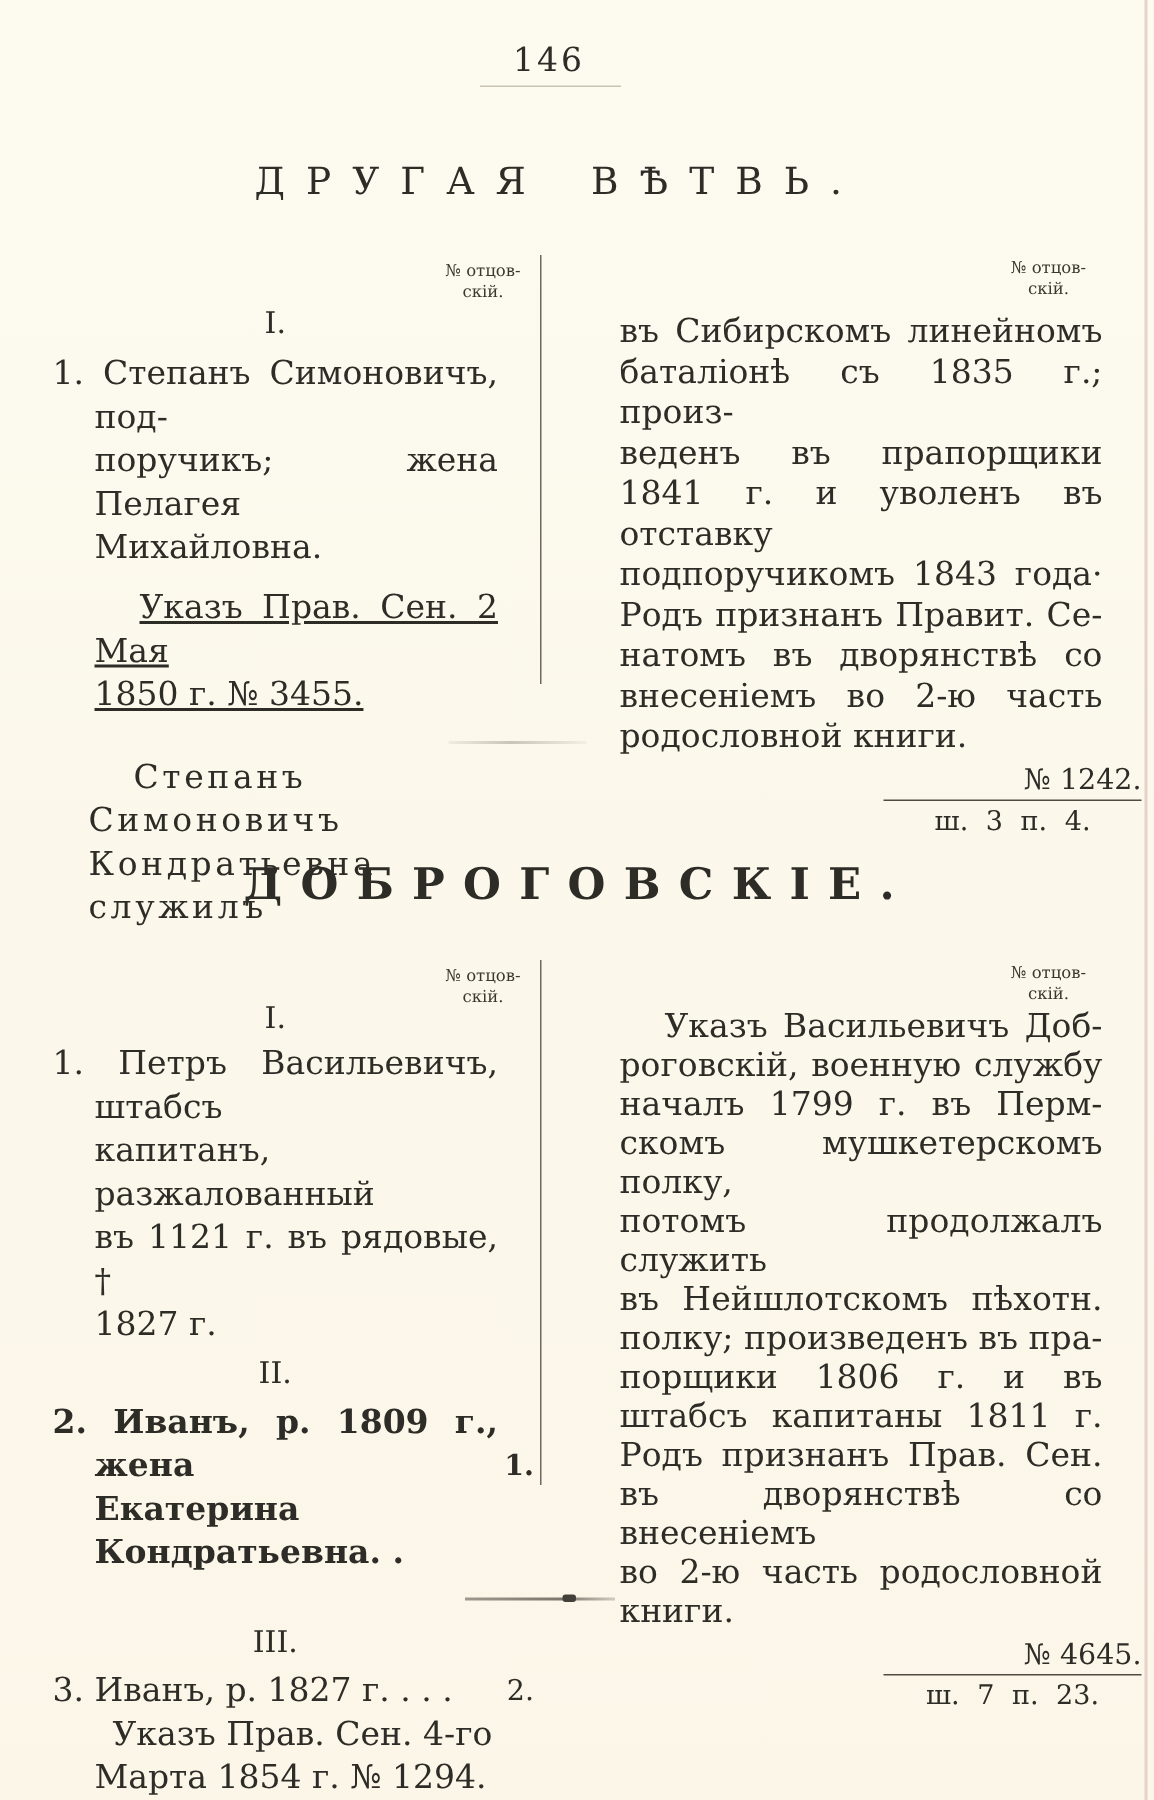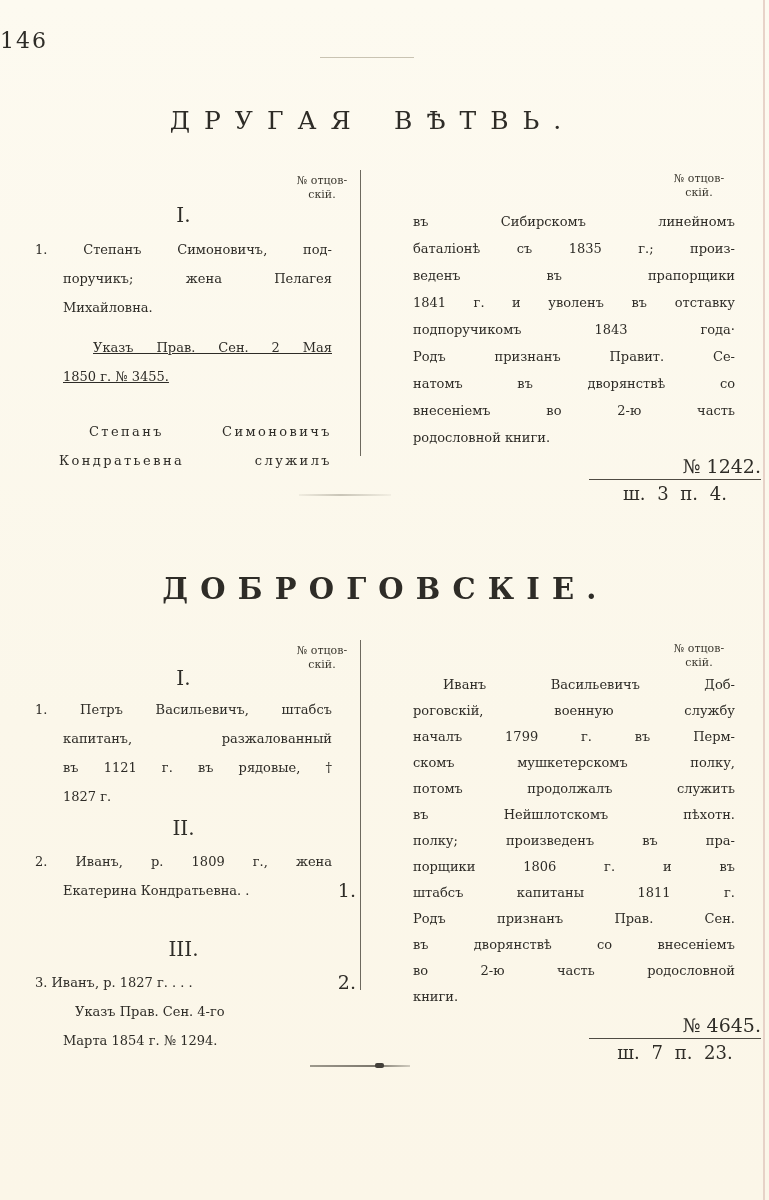--- a/index.html
+++ b/index.html
@@ -9,21 +9,21 @@
     width:769px;height:1200px;
     margin:0 auto;
     background:#fcf8ec;
     background-image:linear-gradient(180deg,#fdfaf0 0%,#fbf7ea 60%,#fbf6e8 100%);
     overflow:hidden;
     color:#2e2c27;
     font-family:"DejaVu Serif","Liberation Serif",serif;
   }
   .abs{position:absolute;}
   
-  .page-num{top:28px;left:0;width:732px;font-size:22px;letter-spacing:2px;}
+  .page-num{top:28px;left:0;width:732px;text-align:center;font-size:22px;letter-spacing:2px;}
   .page-num-rule{top:57px;left:320px;width:94px;height:1px;background:#c9c3b2;}
   
   .h-branch{top:106px;left:0;width:745px;text-align:center;font-size:25px;
     letter-spacing:0.56em;word-spacing:0.30em;white-space:nowrap;}
   .h-surname{top:572px;left:13px;width:745px;text-align:center;font-size:29px;font-weight:bold;
     letter-spacing:0.42em;word-spacing:0.2em;white-space:nowrap;}
   
   .sec{left:0;width:769px;}
   .sec1{top:170px;height:320px;}
   .sec2{top:640px;height:420px;}
@@ -33,21 +33,21 @@
   .col-right{position:absolute;left:413px;width:322px;}
   .col-label{position:absolute;width:72px;font-size:11px;line-height:1.3;text-align:center;color:#3a372e;}
   .col-left .col-label{top:4px;right:2px;}
   .col-right .col-label{top:2px;right:0px;}
   
   .ltext{width:297px;}
   .sec1 .ltext{padding-top:33px;}
   .sec2 .ltext{padding-top:26px;}
   .roman{font-size:20px;text-align:center;width:297px;line-height:24px;}
   .entry{position:relative;padding-left:28px;width:269px;margin-top:8px;}
-  .ln{font-size:13px;line-height:29px;}
+  .ln{font-size:22px;line-height:29px;}
   .col-right .ln{line-height:27px;}
   .jl{text-align:justify;text-align-last:justify;}
   .hang{text-indent:-28px;}
   .ind{text-indent:30px;}
   .ind2{text-indent:12px;}
   .sp .ln{letter-spacing:2.4px;}
   .fnum{position:absolute;right:-24px;font-size:19px;line-height:29px;}
   .rtext{padding-top:38px;}
   .sec2 .rtext{padding-top:32px;}
   .sec2 .col-right .ln{line-height:26px;}
@@ -135,42 +135,42 @@
       </div>
       <div class="ltext">
         <div class="roman">I.</div>
         <div class="entry" style="margin-top:5px;">
           <div class="ln jl hang">1. Петръ Васильевичъ, штабсъ</div>
           <div class="ln jl">капитанъ, разжалованный</div>
           <div class="ln jl">въ 1121 г. въ рядовые, †</div>
           <div class="ln">1827 г.</div>
         </div>
         <div class="roman" style="margin-top:5px;">II.</div>
-        <div class="entry" style="margin-top:7px;">
+        <div class="entry" style="margin-top:7px;font-weight:bold;">
           <div class="ln jl hang">2. Иванъ, р. 1809 г., жена</div>
           <div class="ln">Екатерина Кондратьевна. .</div>
           <div class="fnum" style="top:29px;">1.</div>
         </div>
         <div class="roman" style="margin-top:32px;">III.</div>
         <div class="entry" style="margin-top:7px;">
           <div class="ln hang">3. Иванъ, р. 1827 г. .  .  .</div>
           <div class="ln ind2">Указъ Прав. Сен. 4-го</div>
           <div class="ln">Марта 1854 г. № 1294.</div>
           <div class="fnum" style="top:0;">2.</div>
         </div>
       </div>
     </div>
 
     <div class="col-right">
       <div class="col-label">
         <div>№ отцов-</div>
         <div>скій.</div>
       </div>
       <div class="rtext">
-        <div class="ln jl ind">Иванъ Васильевичъ Доб-</div>
+        <div class="ln jl ind">Указъ Васильевичъ Доб-</div>
         <div class="ln jl">роговскій, военную службу</div>
         <div class="ln jl">началъ 1799 г. въ Перм-</div>
         <div class="ln jl">скомъ мушкетерскомъ полку,</div>
         <div class="ln jl">потомъ продолжалъ служить</div>
         <div class="ln jl">въ Нейшлотскомъ пѣхотн.</div>
         <div class="ln jl">полку; произведенъ въ пра-</div>
         <div class="ln jl">порщики 1806 г. и въ</div>
         <div class="ln jl">штабсъ капитаны 1811 г.</div>
         <div class="ln jl">Родъ признанъ Прав. Сен.</div>
         <div class="ln jl">въ дворянствѣ со внесеніемъ</div>

